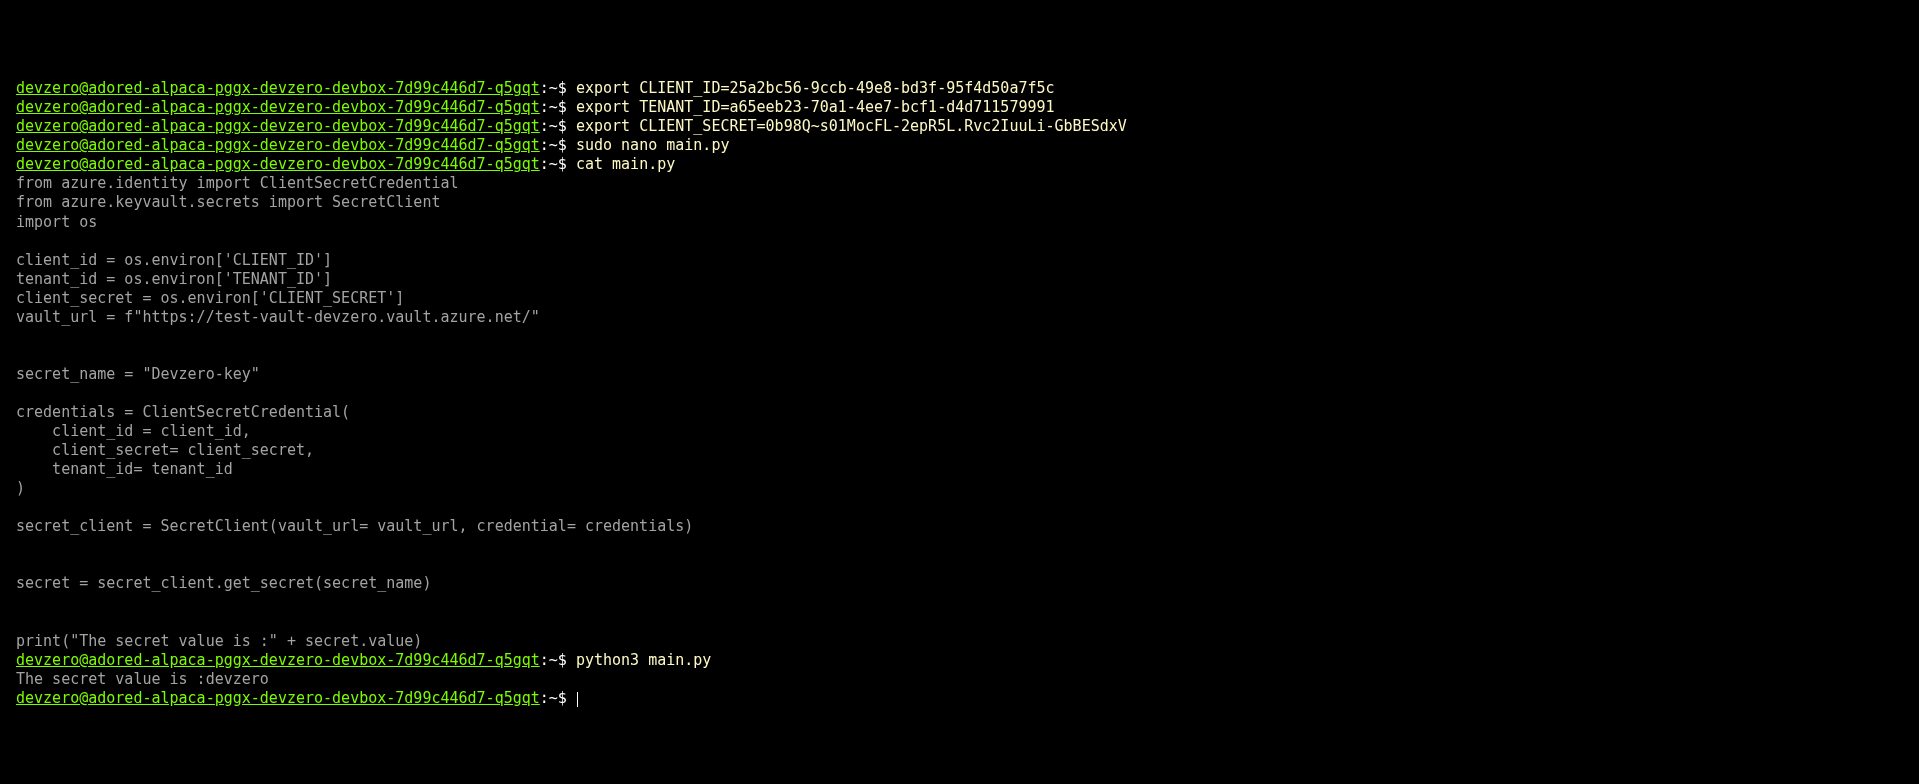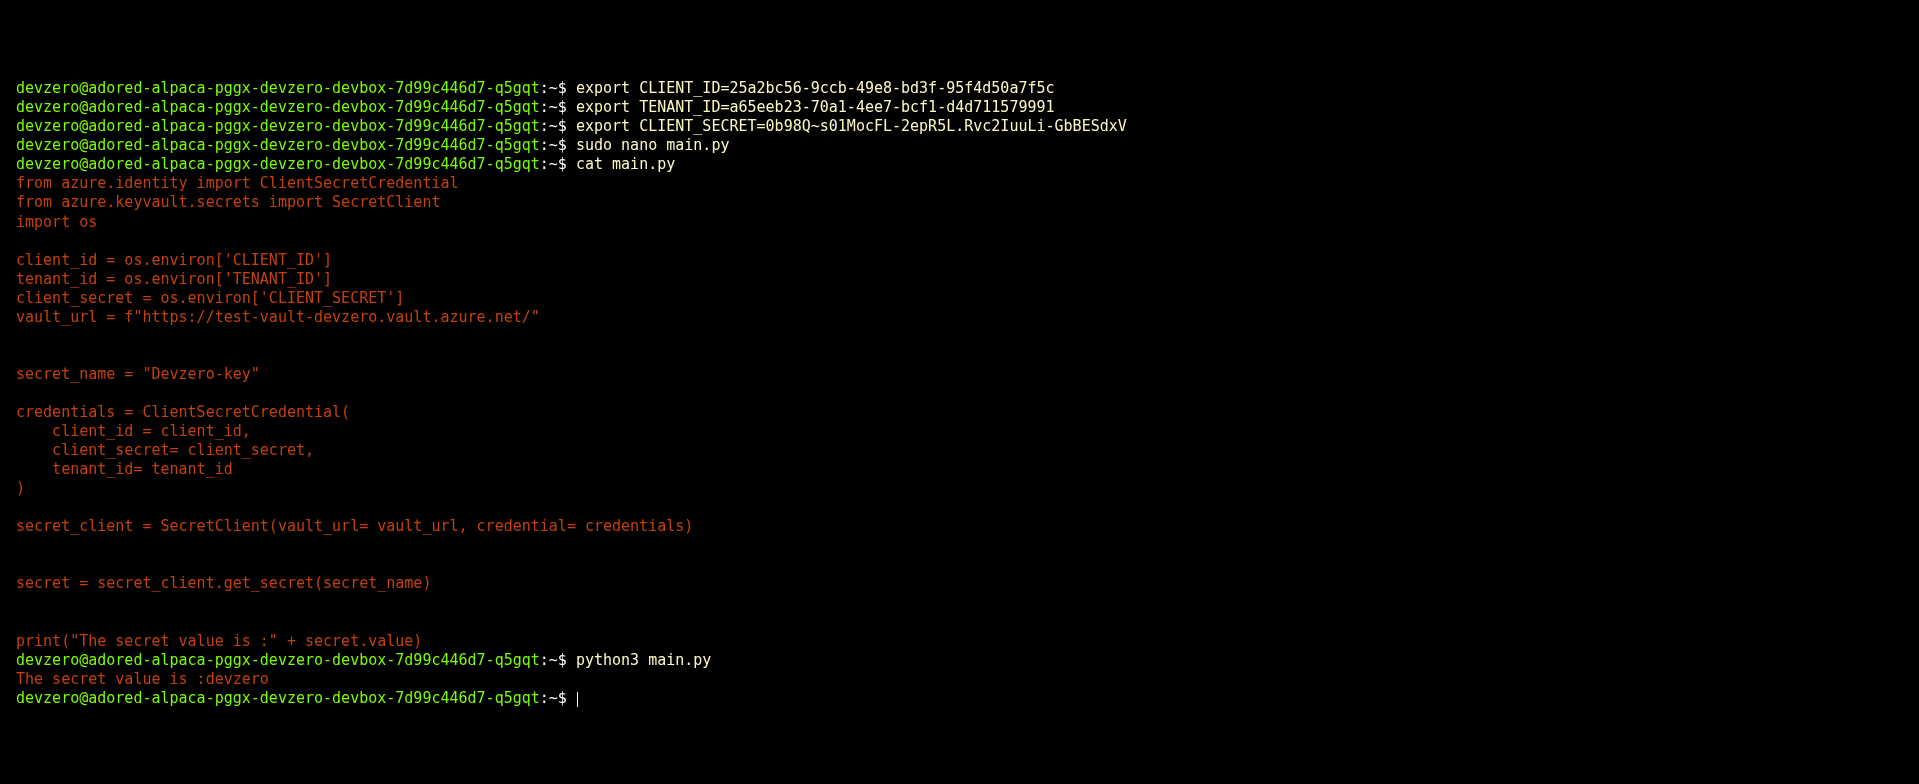--- a/index.html
+++ b/index.html
@@ -15,32 +15,33 @@
       color: #ffffff;
       padding: 3px 16px;
       white-space: pre;
       letter-spacing: 0px;
     }
     .line {
       display: block;
     }
     .prompt-user {
       color: #7cfc00;
+      text-decoration: underline;
     }
     .prompt-path {
       color: #ffffff;
     }
     .prompt-symbol {
       color: #ffffff;
     }
     .command {
       color: #fef9c3;
     }
     .output {
-      color: #c2410c;
+      color: #a3a3a3;
     }
     .cursor {
       display: inline-block;
       width: 1px;
       height: 15px;
       background: #ffffff;
       vertical-align: text-bottom;
       margin-left: 1px;
     }
   </style>

